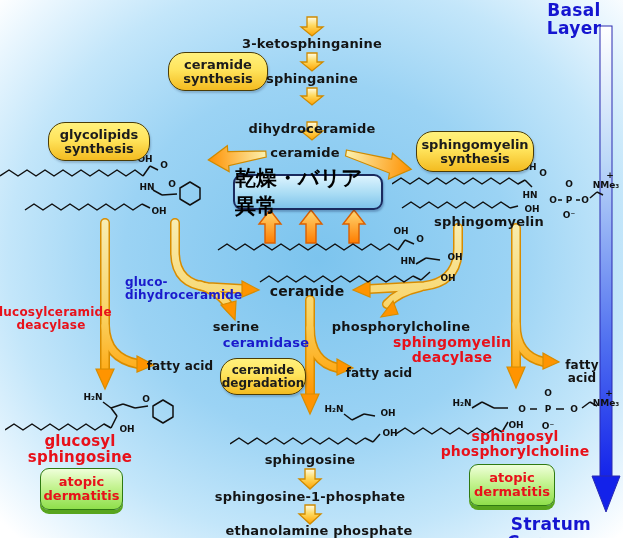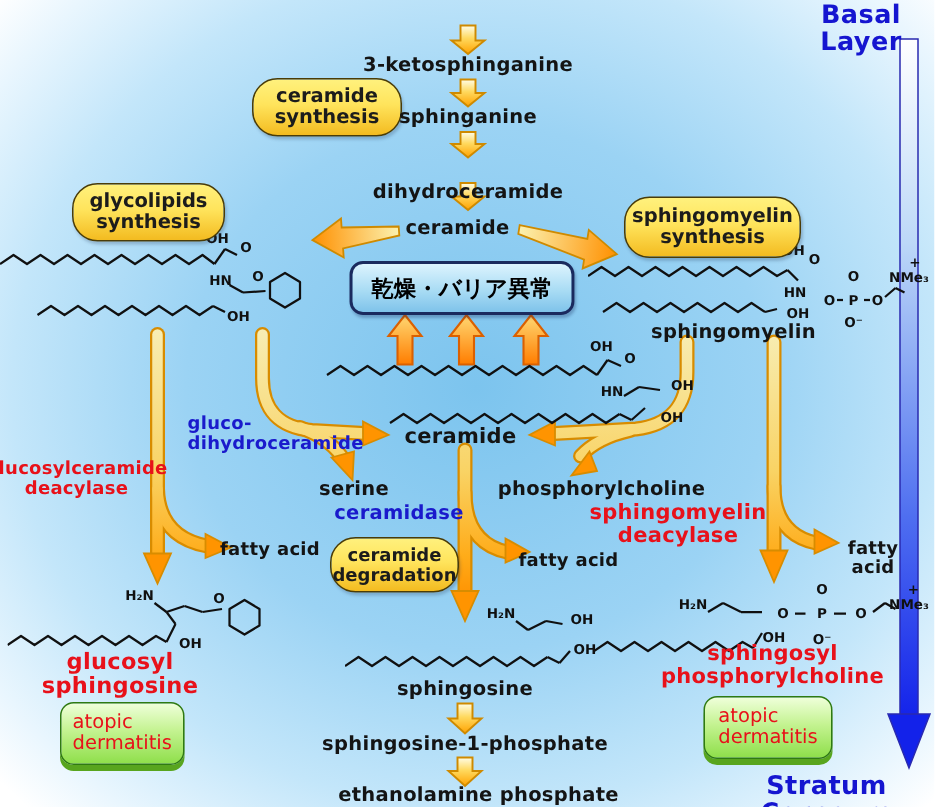--- a/index.html
+++ b/index.html
@@ -22,28 +22,28 @@
   .pill {
     position:absolute; display:flex; align-items:center; justify-content:center;
     text-align:center; font-weight:bold; font-size:13px; color:#1c1c1c;
     line-height:1.05; white-space:pre-line;
     background:linear-gradient(180deg,#fff17d 0%,#ffe45c 45%,#f3bb20 100%);
     border:1.6px solid #4a3c08; border-radius:17px;
     box-shadow:1px 2px 2px rgba(40,60,90,.25);
   }
   .barrier {
     position:absolute; display:flex; align-items:center; justify-content:center;
-    font-weight:bold; font-size:15px; color:#000;
+    font-weight:bold; font-size:21px; color:#000;
     background:linear-gradient(180deg,#dcf3fe 0%,#a9dcf4 55%,#7fc3ea 100%);
     border:2px solid #1a2a5e; border-radius:9px;
     box-shadow:1px 2px 2px rgba(20,40,90,.3);
   }
   .disease {
     position:absolute; display:flex; align-items:center; justify-content:center;
-    text-align:left; font-weight:normal; font-size:13px; color:#e8111a;
+    text-align:center; font-weight:bold; font-size:13px; color:#e8111a;
     line-height:1.05; white-space:pre-line;
     background:linear-gradient(180deg,#efffda 0%,#c4f391 45%,#8fdf4b 100%);
     border:1.6px solid #2f7a12; border-radius:9px;
     box-shadow:0 4px 0 #58a51e;
   }
   svg.layer { position:absolute; left:0; top:0; }
   .chem { position:absolute; }
   .chem text { font-size:9px; font-weight:bold; fill:#101010; font-family:"DejaVu Sans","Liberation Sans",sans-serif; }
   .chem polyline, .chem line, .chem polygon.ring { fill:none; stroke:#101010; stroke-width:1.5; stroke-linejoin:round; }
 </style>

